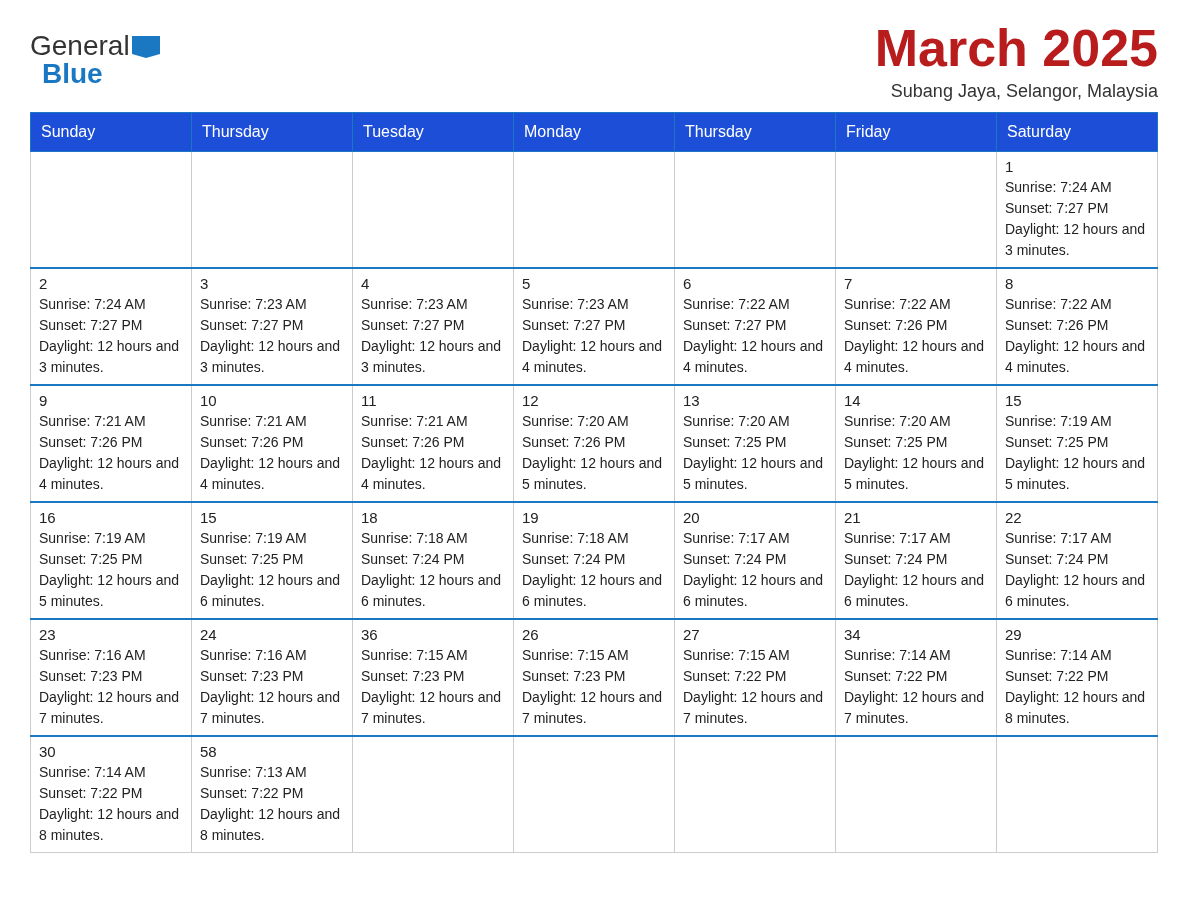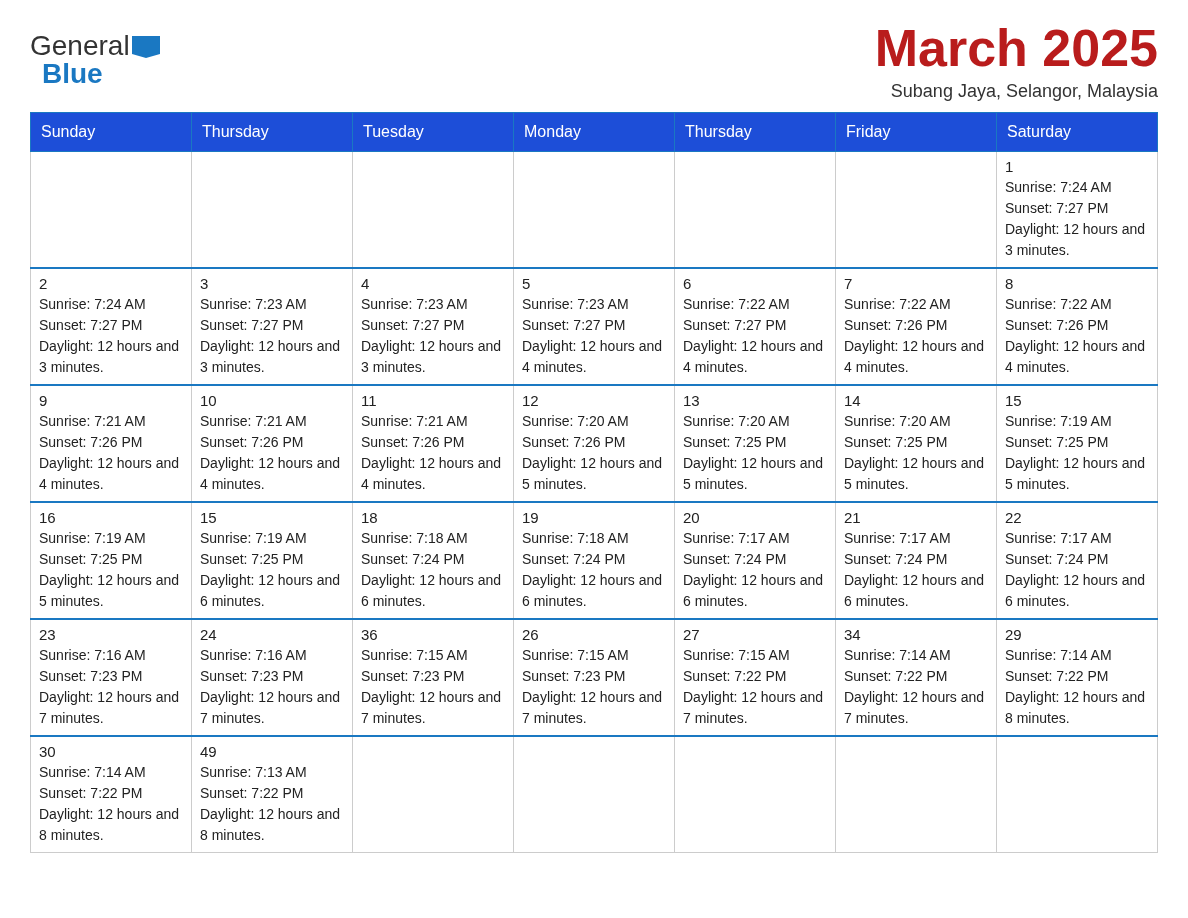--- a/index.html
+++ b/index.html
@@ -253,21 +253,21 @@
           <span class="day-num">29</span>
           <div class="sun-info">Sunrise: 7:14 AM<br>Sunset: 7:22 PM<br>Daylight: 12 hours and 8 minutes.</div>
         </td>
       </tr>
       <tr class="row-separator">
         <td>
           <span class="day-num">30</span>
           <div class="sun-info">Sunrise: 7:14 AM<br>Sunset: 7:22 PM<br>Daylight: 12 hours and 8 minutes.</div>
         </td>
         <td>
-          <span class="day-num">49</span>
+          <span class="day-num">58</span>
           <div class="sun-info">Sunrise: 7:13 AM<br>Sunset: 7:22 PM<br>Daylight: 12 hours and 8 minutes.</div>
         </td>
         <td class="empty"></td>
         <td class="empty"></td>
         <td class="empty"></td>
         <td class="empty"></td>
         <td class="empty"></td>
       </tr>
     </tbody>
 </table>

